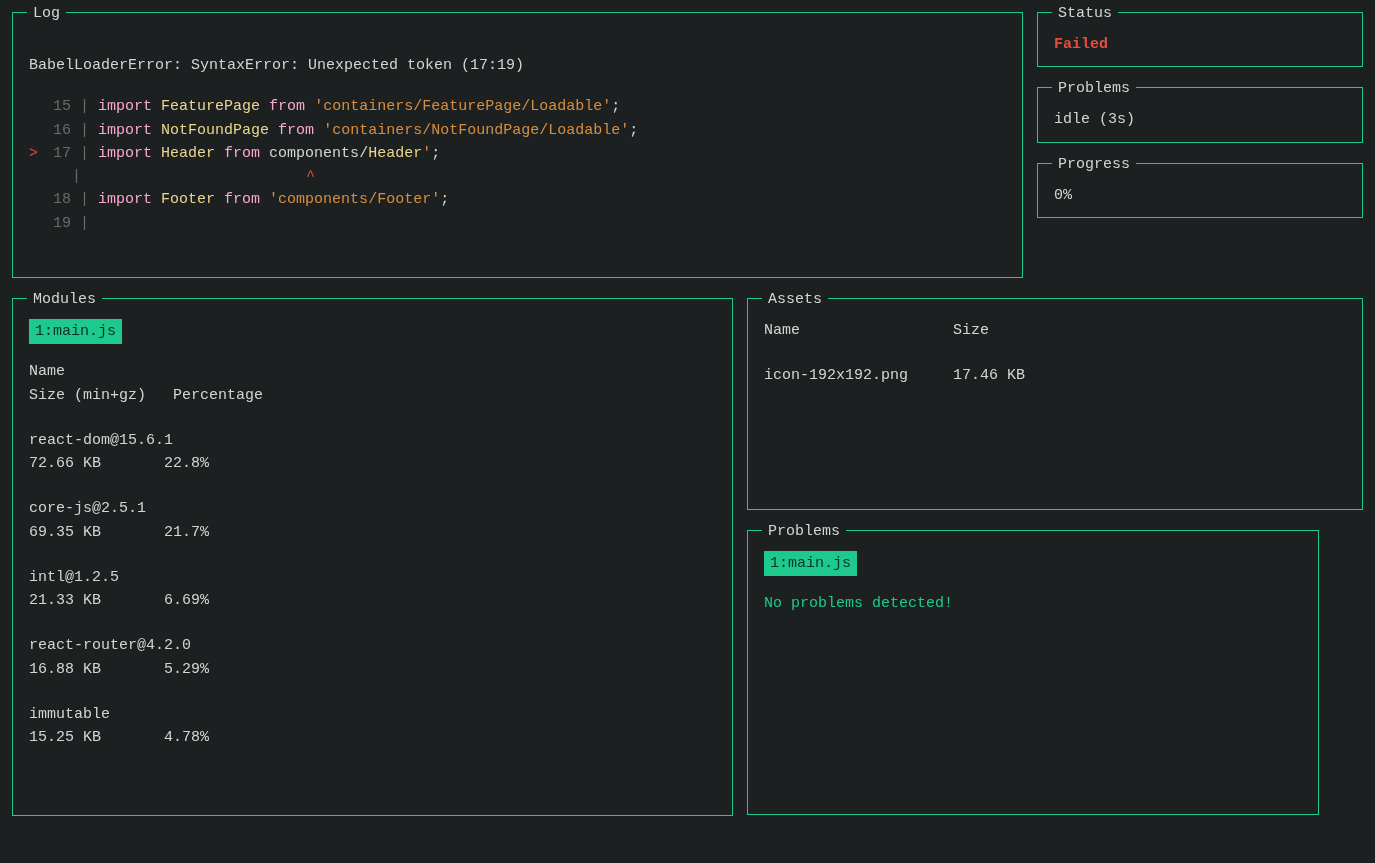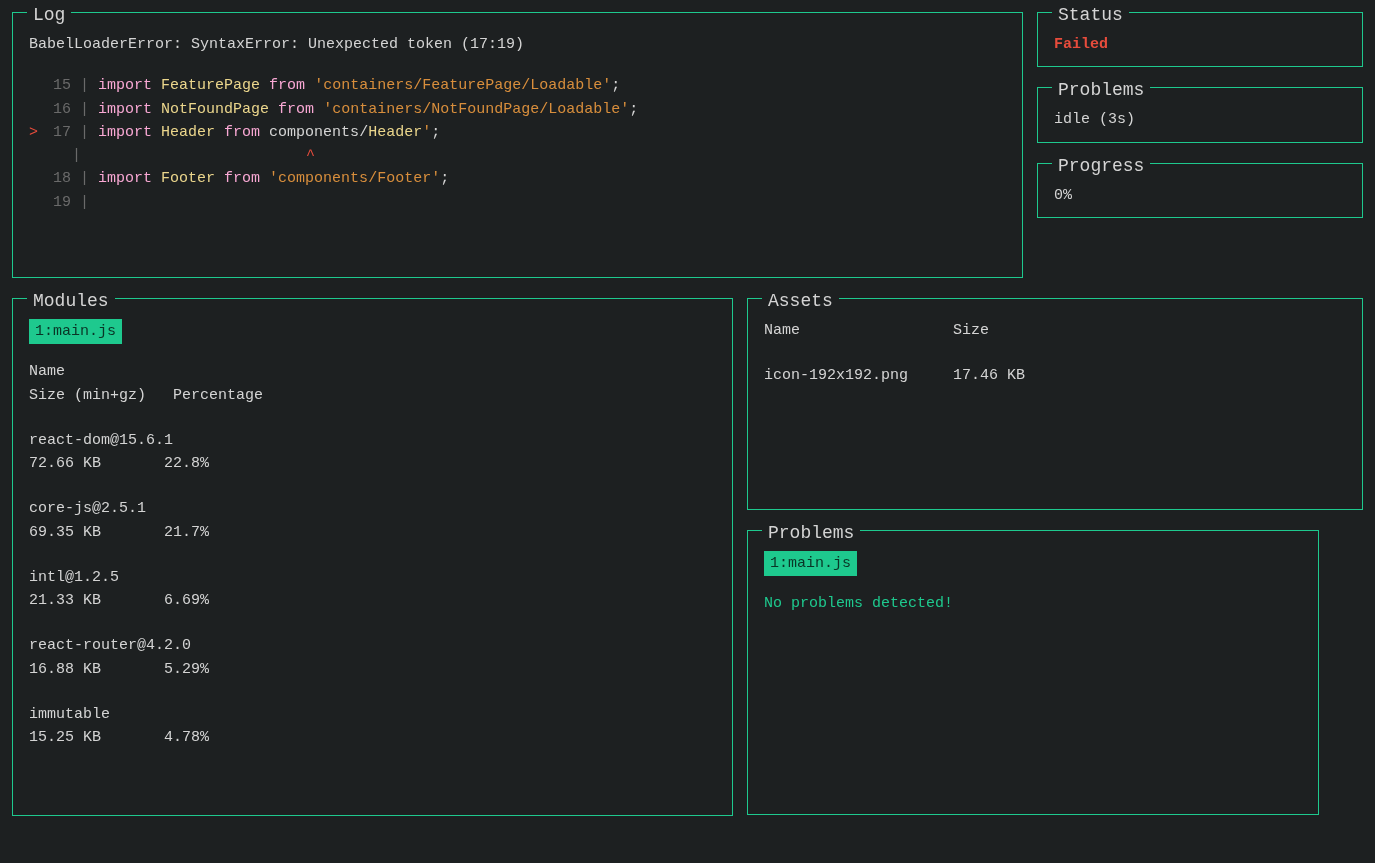--- a/index.html
+++ b/index.html
@@ -19,40 +19,40 @@
   position: relative;
   padding: 20px 16px 16px 16px;
 }
 .panel-title {
   position: absolute;
   top: -11px;
   left: 14px;
   background: #1d2021;
   color: #d4d4d4;
   padding: 0 6px;
-  font-size: 18px;
+  font-size: 15px;
 }
 .top-row { display: flex; gap: 14px; margin-bottom: 20px; }
 .log-panel { flex: 1; min-height: 266px; }
 .right-col { width: 326px; display: flex; flex-direction: column; gap: 20px; }
 .status-panel, .operation-panel, .progress-panel { padding: 20px 16px 10px 16px; }
 .bottom-row { display: flex; gap: 14px; }
 .modules-panel { flex: 1; min-height: 518px; }
 .assets-panel { width: 616px; min-height: 212px; margin-bottom: 20px; }
 .problems-panel { width: 572px; min-height: 285px; }
 .right-bottom { display: flex; flex-direction: column; }
 
 .code-line { white-space: pre; font-family: inherit; }
 .gutter { color: #6a6a6a; display: inline-block; width: 34px; text-align: right; }
 .pipe { color: #6a6a6a; }
 .kw-import { color: #f9a8d4; }
 .class-name { color: #ebd68c; }
 .str { color: #d88e3c; }
 .plain { color: #d4d4d4; }
-.err-txt { color: #d4d4d4; }
+.err-txt { color: #d4d4d4; margin-top: 21px; }
 .caret-line { color: #e74c3c; }
 
 .failed { color: #e74c3c; font-weight: bold; }
 .ok-text { color: #1ec98e; }
 
 .entry-tag {
   background: #1ec98e;
   color: #0a3526;
   padding: 1px 6px;
   display: inline-block;

